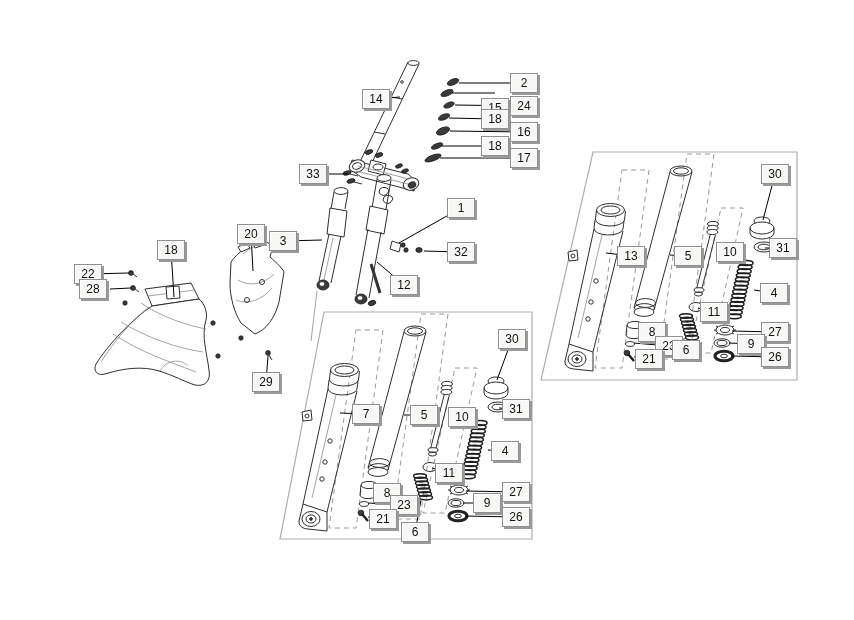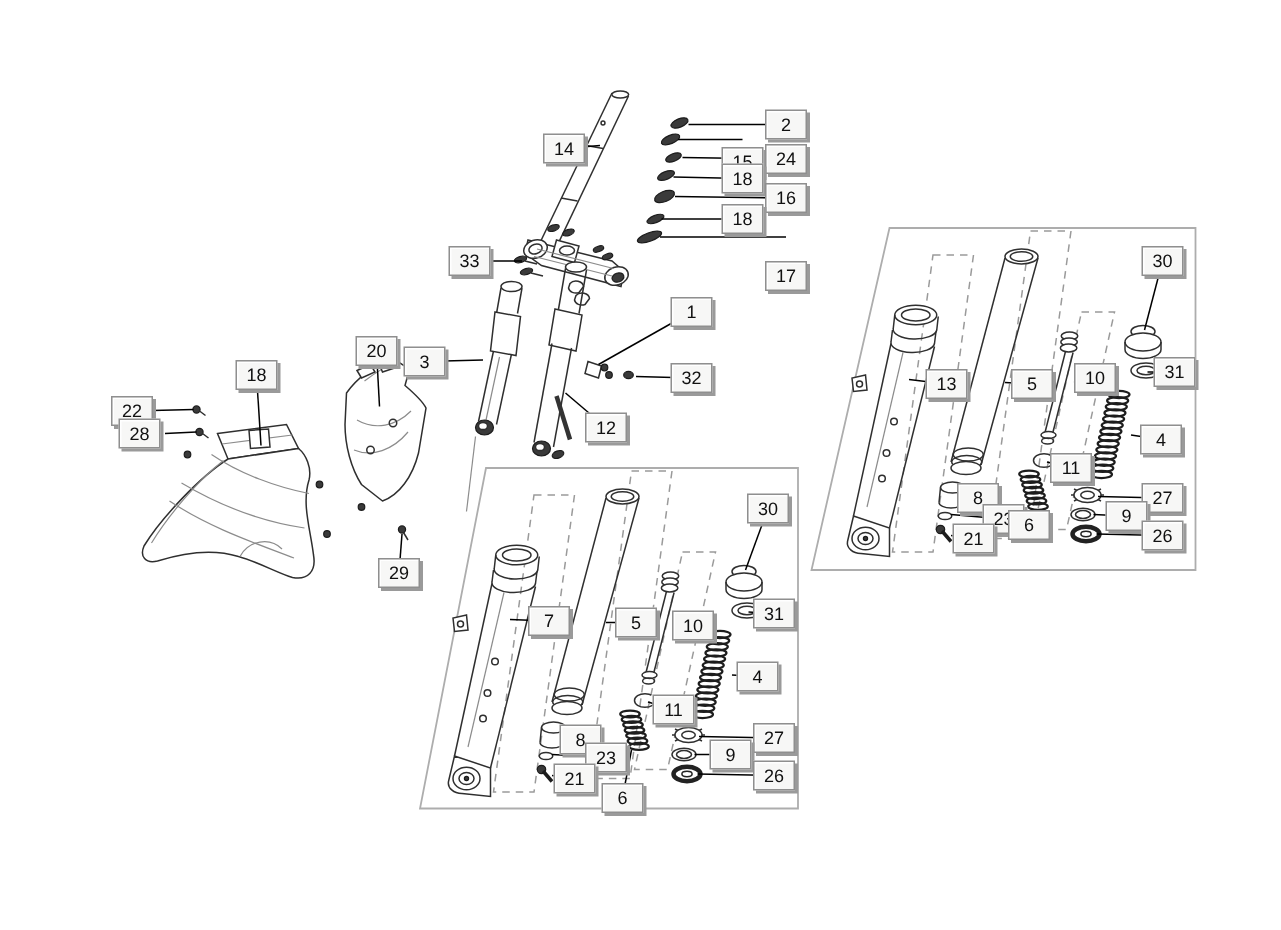--- a/index.html
+++ b/index.html
@@ -344,21 +344,21 @@
 </svg>
 
 <div id="labels">
       <div class="callout" style="left: 376px; top: 99px;">14</div>
       <div class="callout" style="left: 524px; top: 83px;">2</div>
       <div class="callout" style="left: 495px; top: 90px; margin-top: 18px;">15</div>
       <div class="callout" style="left: 524px; top: 106px;">24</div>
       <div class="callout" style="left: 495px; top: 119px;">18</div>
       <div class="callout" style="left: 524px; top: 132px;">16</div>
       <div class="callout" style="left: 495px; top: 146px;">18</div>
-      <div class="callout" style="left: 524px; top: 158px; margin-top: 26px;">17</div>
+      <div class="callout" style="left: 524px; top: 158px;">17</div>
       <div class="callout" style="left: 313px; top: 174px;">33</div>
       <div class="callout" style="left: 461px; top: 208px;">1</div>
       <div class="callout" style="left: 283px; top: 241px;">3</div>
       <div class="callout" style="left: 461px; top: 252px;">32</div>
       <div class="callout" style="left: 404px; top: 285px;">12</div>
       <div class="callout" style="left: 171px; top: 250px;">18</div>
       <div class="callout" style="left: 88px; top: 274px;">22</div>
       <div class="callout" style="left: 93px; top: 289px;">28</div>
       <div class="callout" style="left: 251px; top: 234px;">20</div>
       <div class="callout" style="left: 266px; top: 382px;">29</div>

